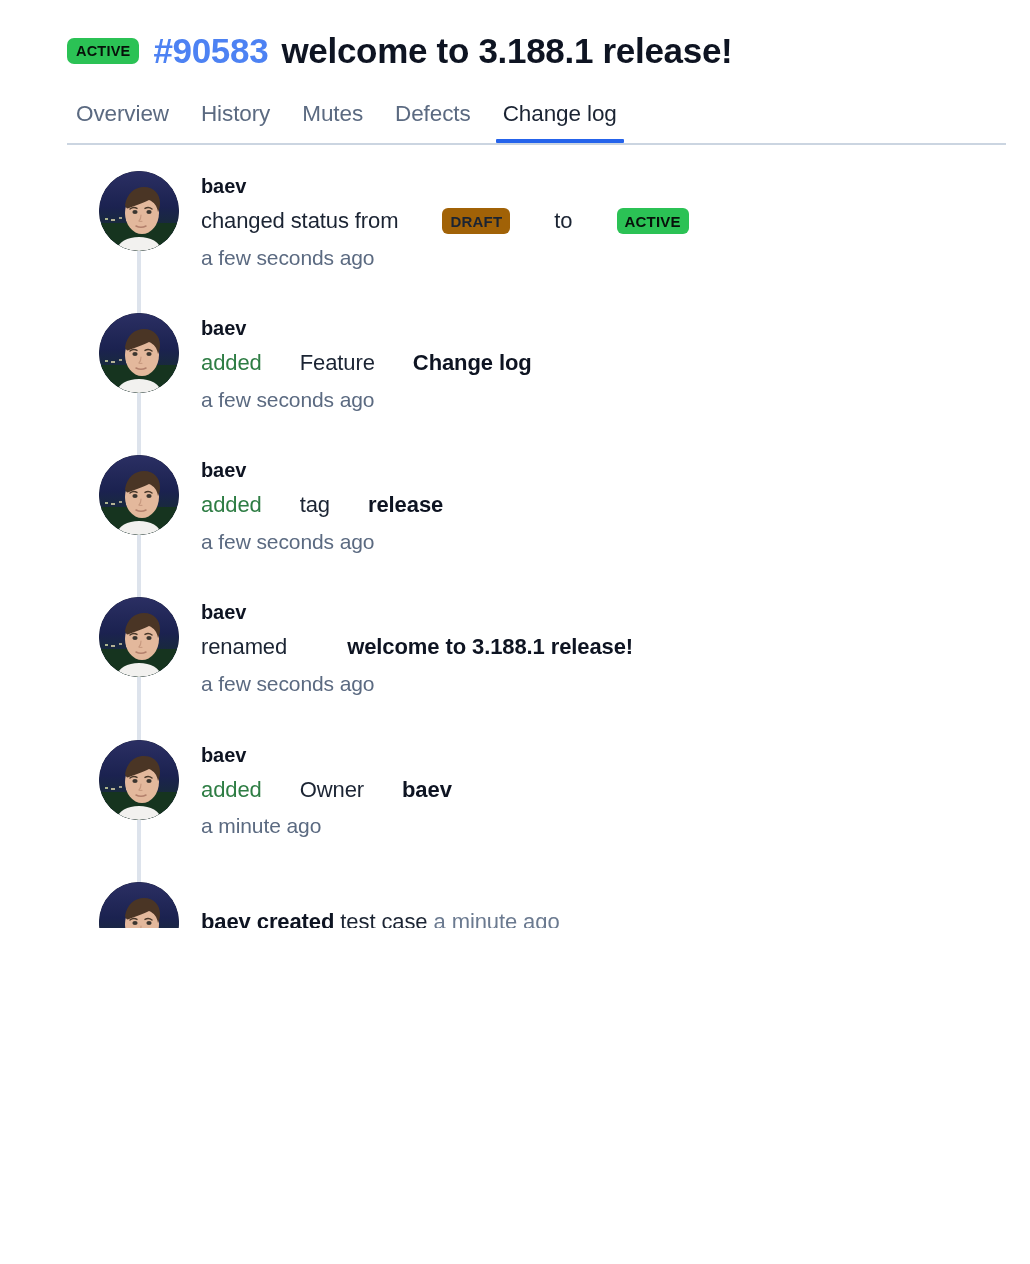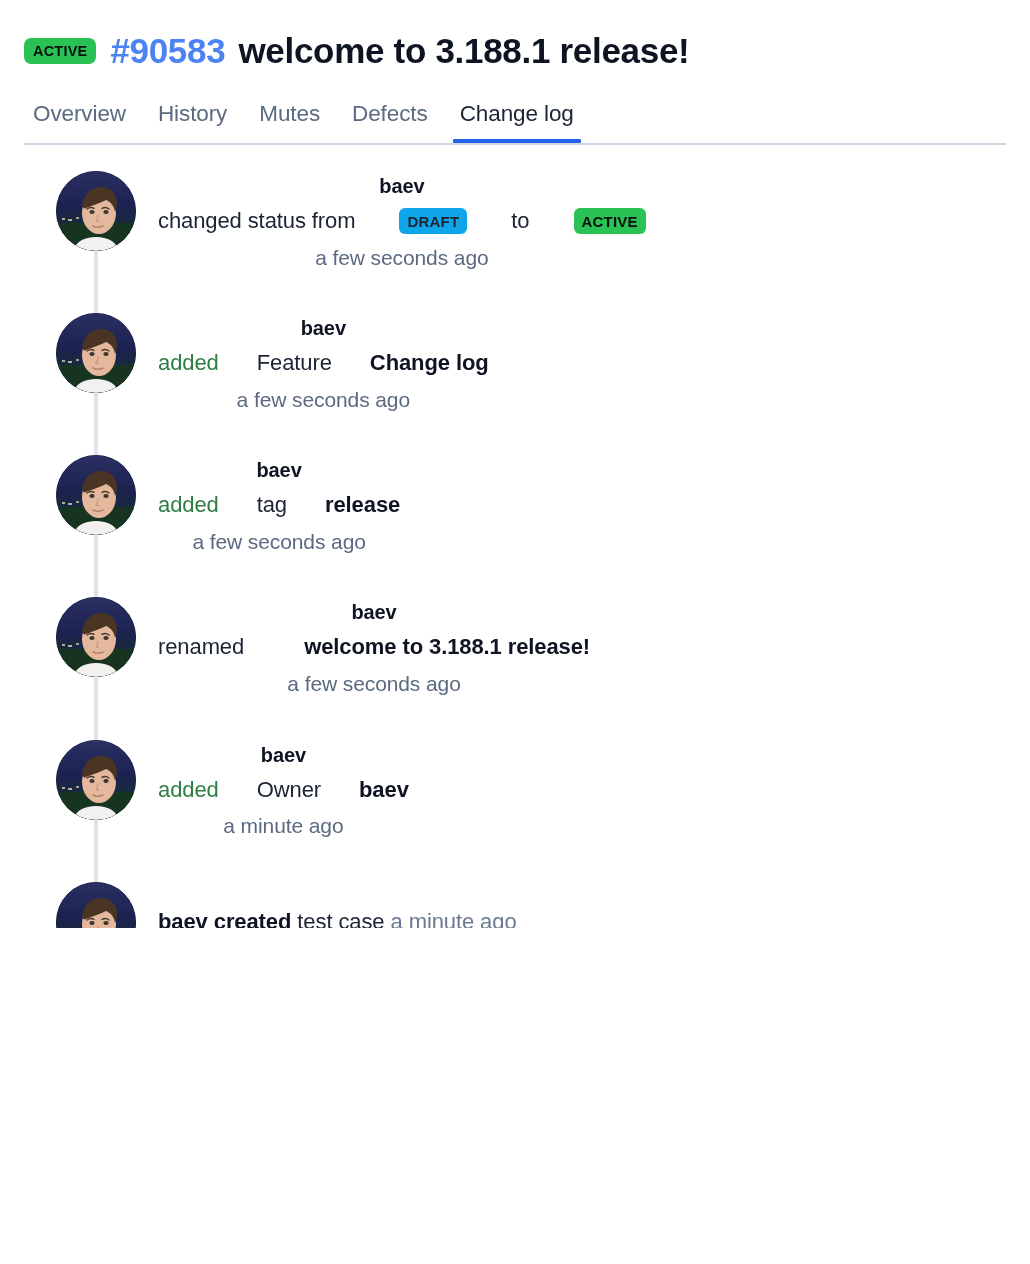--- a/index.html
+++ b/index.html
@@ -15,20 +15,21 @@
     color: #0e1422;
     -webkit-font-smoothing: antialiased;
   }
 
   
   .page {
     position: relative;
     width: 1030px;
     height: 928px;
     overflow: hidden;
+    padding-left: 43px;
   }
   .header {
     display: flex;
     align-items: center;
     gap: 14px;
     padding: 40px 0 0 24px;
     height: 62px;
   }
   .status-badge {
     display: inline-flex;
@@ -116,21 +117,20 @@
     z-index: 0;
   }
   .entry {
     position: relative;
     display: flex;
     align-items: flex-start;
     gap: 22px;
     padding: 0 0 0 56px;
     margin-bottom: 41px;
     z-index: 1;
-    text-align: center;
   }
   .entry.compact {
     align-items: center;
     margin-bottom: 0;
   }
   .avatar {
     position: relative;
     flex: 0 0 auto;
     width: 80px;
     height: 80px;
@@ -179,21 +179,21 @@
     height: 26px;
     padding: 0 8px;
     border-radius: 6px;
     font-size: 15px;
     font-weight: 700;
     line-height: 1;
     letter-spacing: 0.2px;
     vertical-align: middle;
     white-space: nowrap;
   }
-  .chip-draft { background: #0ea5e9; color: #1b2433; }
+  .chip-draft { background: #a16207; color: #1b2433; }
   .chip-active { background: #2bc255; color: #07110a; }
   .timestamp {
     margin-top: 7px;
     font-size: 21px;
     color: #5b6a81;
     line-height: 1.35;
     letter-spacing: -0.1px;
   }
   .inline-line {
     font-size: 22px;

